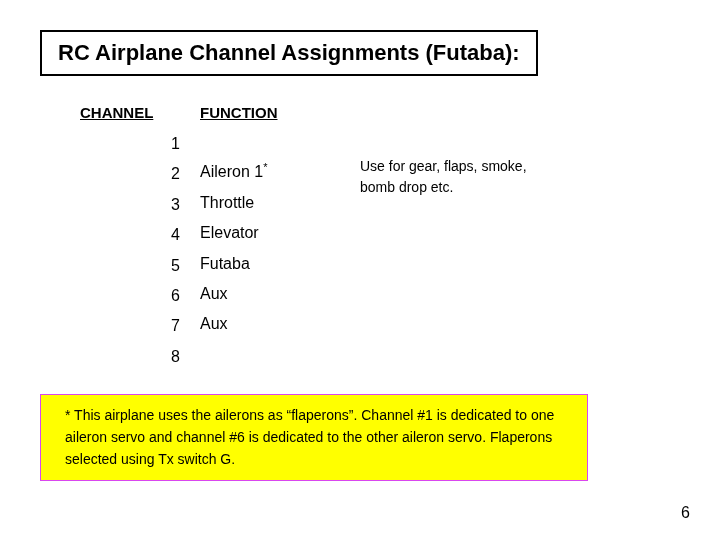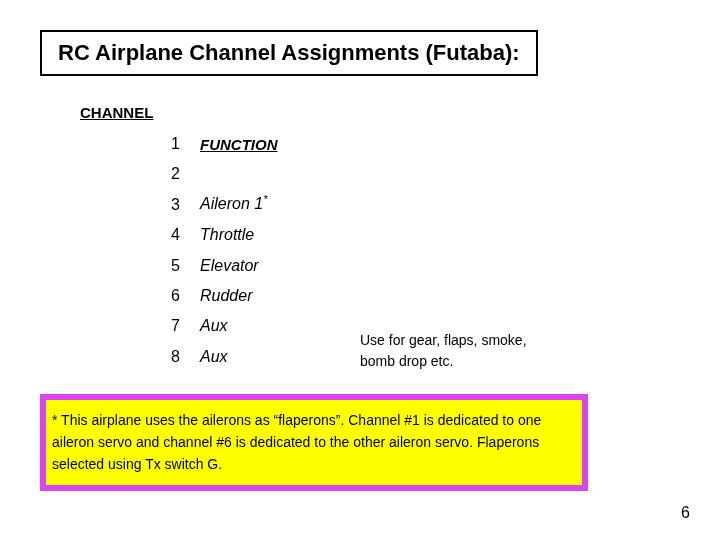--- a/index.html
+++ b/index.html
@@ -30,30 +30,28 @@
       font-size: 22px;
       font-weight: bold;
       align-self: flex-start;
     }
 
     .table-section {
       display: flex;
       flex-direction: row;
       margin-left: 40px;
       margin-top: 10px;
-      align-items: flex-end;
     }
 
     .col-channel {
       min-width: 120px;
     }
 
     .col-function {
       min-width: 150px;
-      font-style: italic;
     }
 
     .col-note {
       margin-left: 10px;
       margin-top: 52px;
       font-size: 14px;
       max-width: 180px;
       line-height: 1.5;
     }
 
@@ -81,22 +79,22 @@
       margin-top: 36px;
     }
 
     .superscript {
       font-size: 11px;
       vertical-align: super;
     }
 
     .footnote-box {
       background: #ffff00;
-      border: 6px solid #d946ef;
-      padding: 10px 6px;
+      border: 1px solid #d946ef;
+      padding: 10px 24px;
       font-size: 14px;
       line-height: 1.55;
       color: #000;
       margin-top: 4px;
     }
 
     .page-number {
       position: absolute;
       bottom: 18px;
       right: 30px;
@@ -129,21 +127,21 @@
         </div>
     </div>
 
     <div class="col-function">
       <div class="col-header">FUNCTION</div>
       <div class="function-items">
 
       <div>Aileron 1<sup class="superscript">*</sup></div>
           <div>Throttle</div>
           <div>Elevator</div>
-          <div>Rudder</div>
+          <div>Futaba</div>
           <div>Aux</div>
           <div>Aux</div>
         </div>
     </div>
 
     <div class="col-note">
       <span>Use for gear, flaps, smoke, bomb drop etc.</span>
     </div>
 
   </div>

